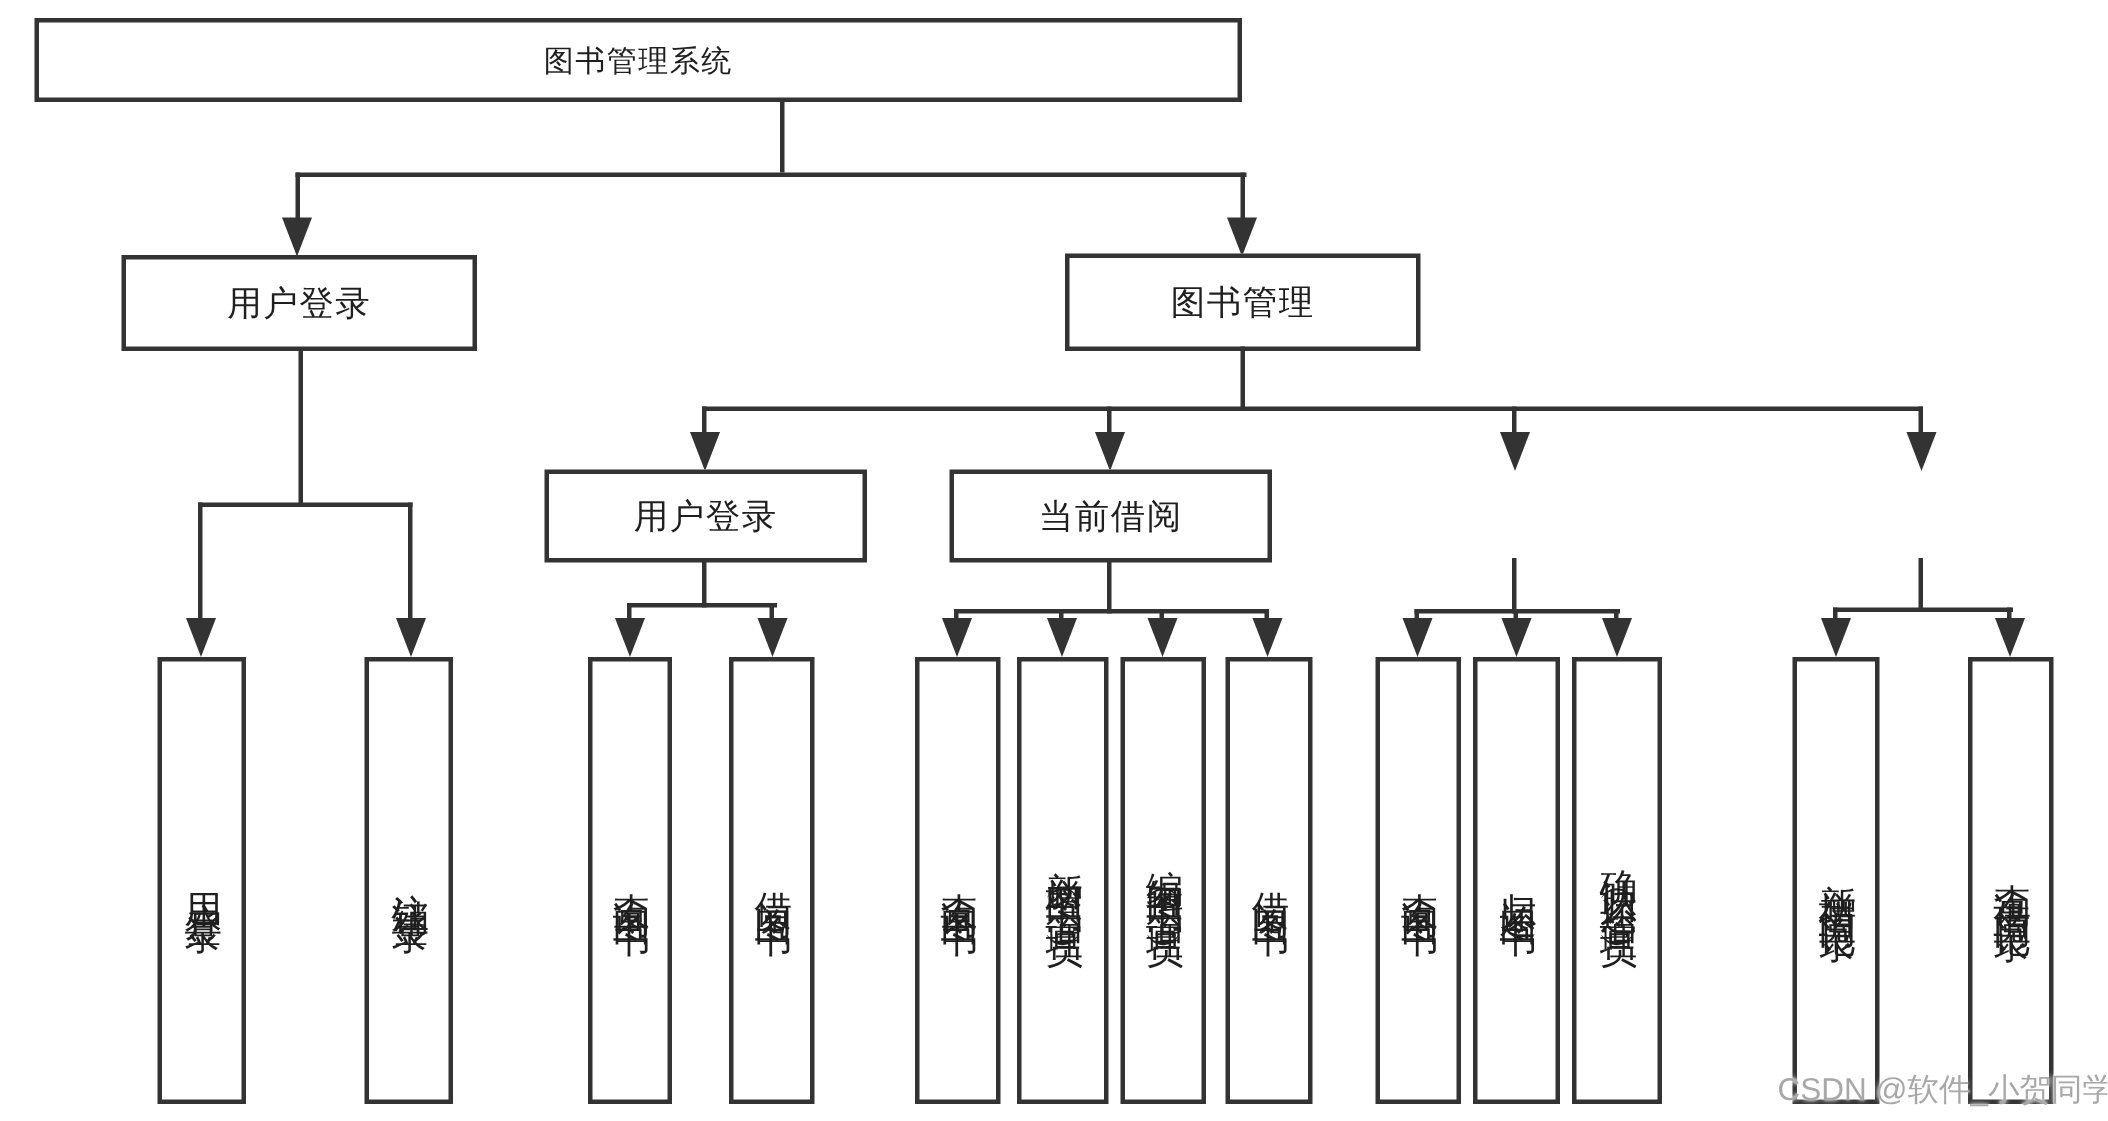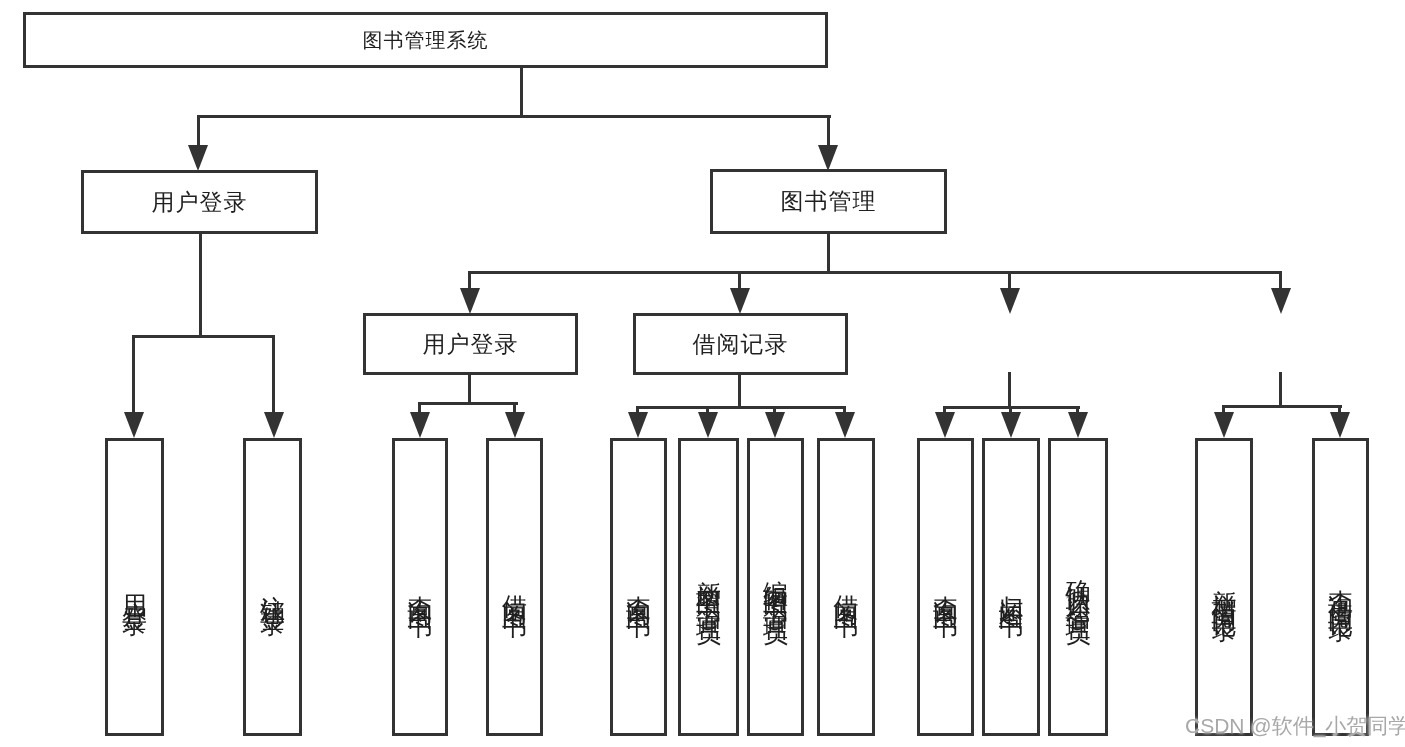--- a/index.html
+++ b/index.html
@@ -63,21 +63,21 @@
   <div class="vline" style="left:468px; top:271px; height:19px;"></div>
   <div class="arrow" style="left:460px; top:288px;"></div>
   <div class="vline" style="left:738px; top:271px; height:19px;"></div>
   <div class="arrow" style="left:730px; top:288px;"></div>
   <div class="vline" style="left:1008px; top:271px; height:19px;"></div>
   <div class="arrow" style="left:1000px; top:288px;"></div>
   <div class="vline" style="left:1279px; top:271px; height:19px;"></div>
   <div class="arrow" style="left:1271px; top:288px;"></div>
 
   <div class="node h" style="left:363px; top:313px; width:215px; height:62px;">用户登录</div>
-  <div class="node h" style="left:633px; top:313px; width:215px; height:62px;">借阅记录</div>
+  <div class="node h" style="left:633px; top:313px; width:215px; height:62px;">当前借阅</div>
 
   <div class="vline" style="left:468px; top:372px; height:33px;"></div>
   <div class="hline" style="left:418px; top:402px; width:100px;"></div>
   <div class="vline" style="left:418px; top:402px; height:12px;"></div>
   <div class="arrow" style="left:410px; top:412px;"></div>
   <div class="vline" style="left:513px; top:402px; height:12px;"></div>
   <div class="arrow" style="left:505px; top:412px;"></div>
 
   <div class="vline" style="left:738px; top:372px; height:37px;"></div>
   <div class="hline" style="left:636px; top:406px; width:210px;"></div>

